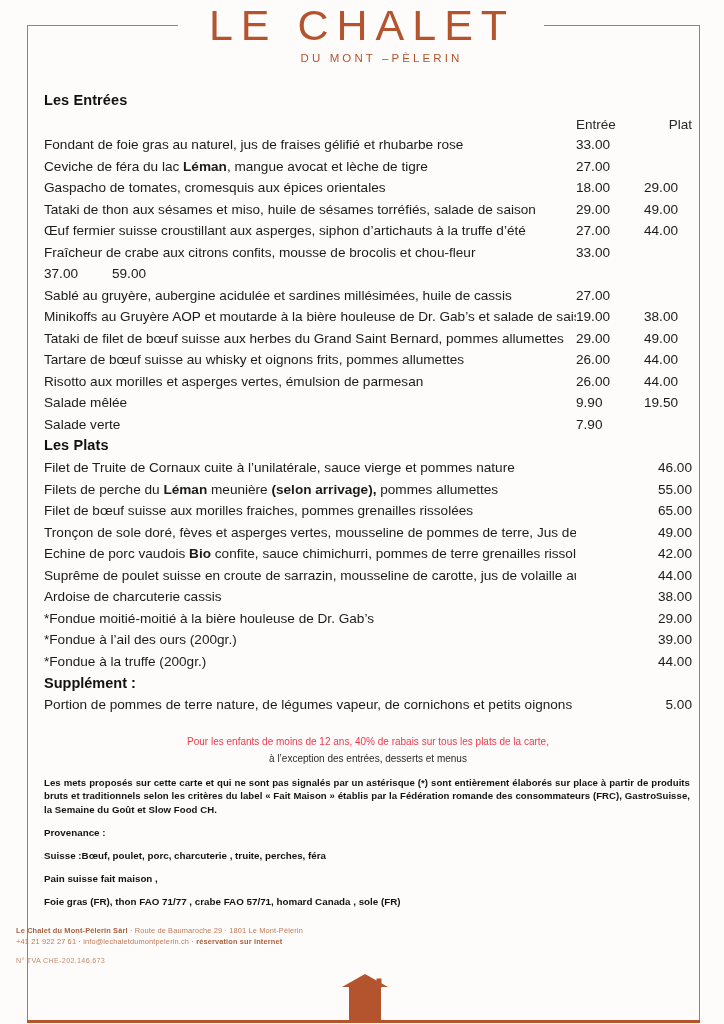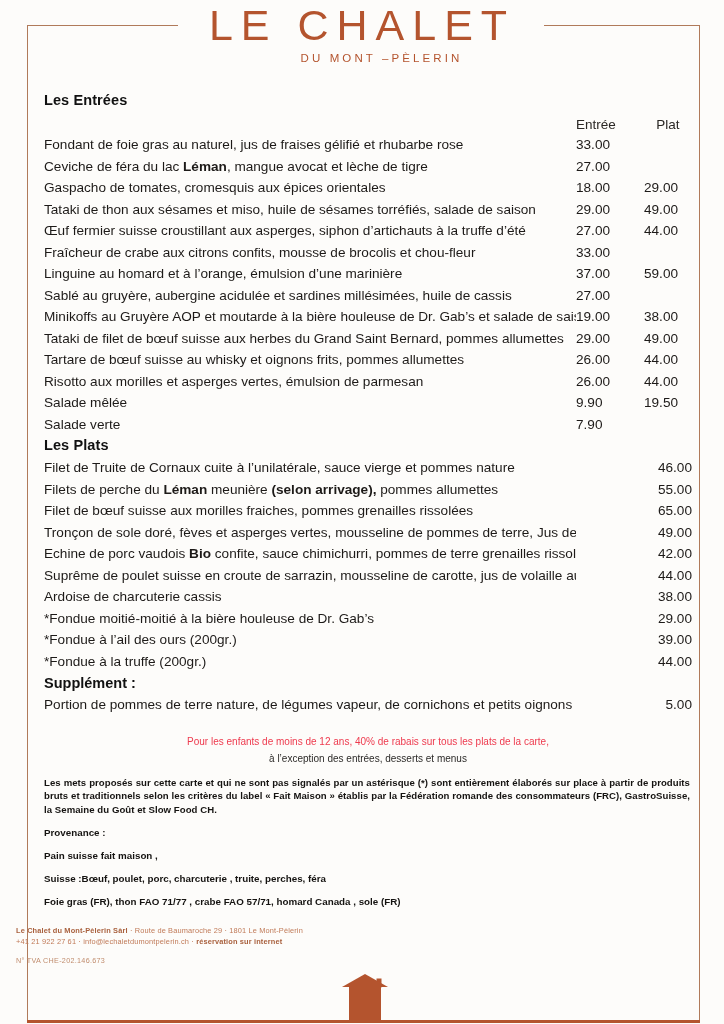--- a/index.html
+++ b/index.html
@@ -107,21 +107,21 @@
     align-items: flex-end;
     margin-bottom: 2px;
   }
   .col-head .ch-entree {
     width: 56px;
     text-align: left;
     margin-right: 12px;
   }
   .col-head .ch-plat {
     width: 48px;
-    text-align: center;
+    text-align: right;
   }
 
   .row {
     display: flex;
     align-items: baseline;
     font-size: 13.6px;
     line-height: 21.5px;
     color: #1d1a18;
     height: 21.5px;
     white-space: nowrap;
@@ -270,21 +270,20 @@
           <span class="desc">Œuf fermier suisse croustillant aux asperges, siphon d’artichauts à la truffe d’été</span>
           <span class="p1">27.00</span>
           <span class="p2">44.00</span>
         </div>
         <div class="row">
           <span class="desc">Fraîcheur de crabe aux citrons confits, mousse de brocolis et chou-fleur</span>
           <span class="p1">33.00</span>
           <span class="p2"></span>
         </div>
         <div class="row">
-          <span class="desc">Linguine au homard et à l’orange, émulsion d’une marinière</span>
           <span class="p1">37.00</span>
           <span class="p2">59.00</span>
         </div>
         <div class="row">
           <span class="desc">Sablé au gruyère, aubergine acidulée et sardines millésimées, huile de cassis</span>
           <span class="p1">27.00</span>
           <span class="p2"></span>
         </div>
         <div class="row">
           <span class="desc">Minikoffs au Gruyère AOP et moutarde à la bière houleuse de Dr. Gab’s et salade de saison</span>
@@ -382,22 +381,22 @@
       </div>
 
     <div class="promo">
       <div class="line1">Pour les enfants de moins de 12 ans, 40% de rabais sur tous les plats de la carte,</div>
       <div class="line2">à l’exception des entrées, desserts et menus</div>
     </div>
 
     <div class="fineprint">Les mets proposés sur cette carte et qui ne sont pas signalés par un astérisque (*) sont entièrement élaborés sur place à partir de produits bruts et traditionnels selon les critères du label « Fait Maison » établis par la Fédération romande des consommateurs (FRC), GastroSuisse, la Semaine du Goût et Slow Food CH.</div>
     <div class="prov-label">Provenance :</div>
     <div id="provenance-list">
+        <div class="prov-line">Suisse :Bœuf, poulet, porc, charcuterie , truite, perches, féra</div>
         <div class="prov-line">Pain suisse fait maison ,</div>
-        <div class="prov-line">Suisse :Bœuf, poulet, porc, charcuterie , truite, perches, féra</div>
         <div class="prov-line">Foie gras (FR), thon FAO 71/77 , crabe  FAO 57/71, homard Canada  , sole (FR)</div>
       </div>
 
   </div>
 
   <div class="footer">
     <div class="footer-line">
       <b>Le Chalet du Mont-Pèlerin Sàrl</b><span> · Route de Baumaroche 29 · 1801 Le Mont-Pèlerin</span>
     </div>
     <div class="footer-line">

